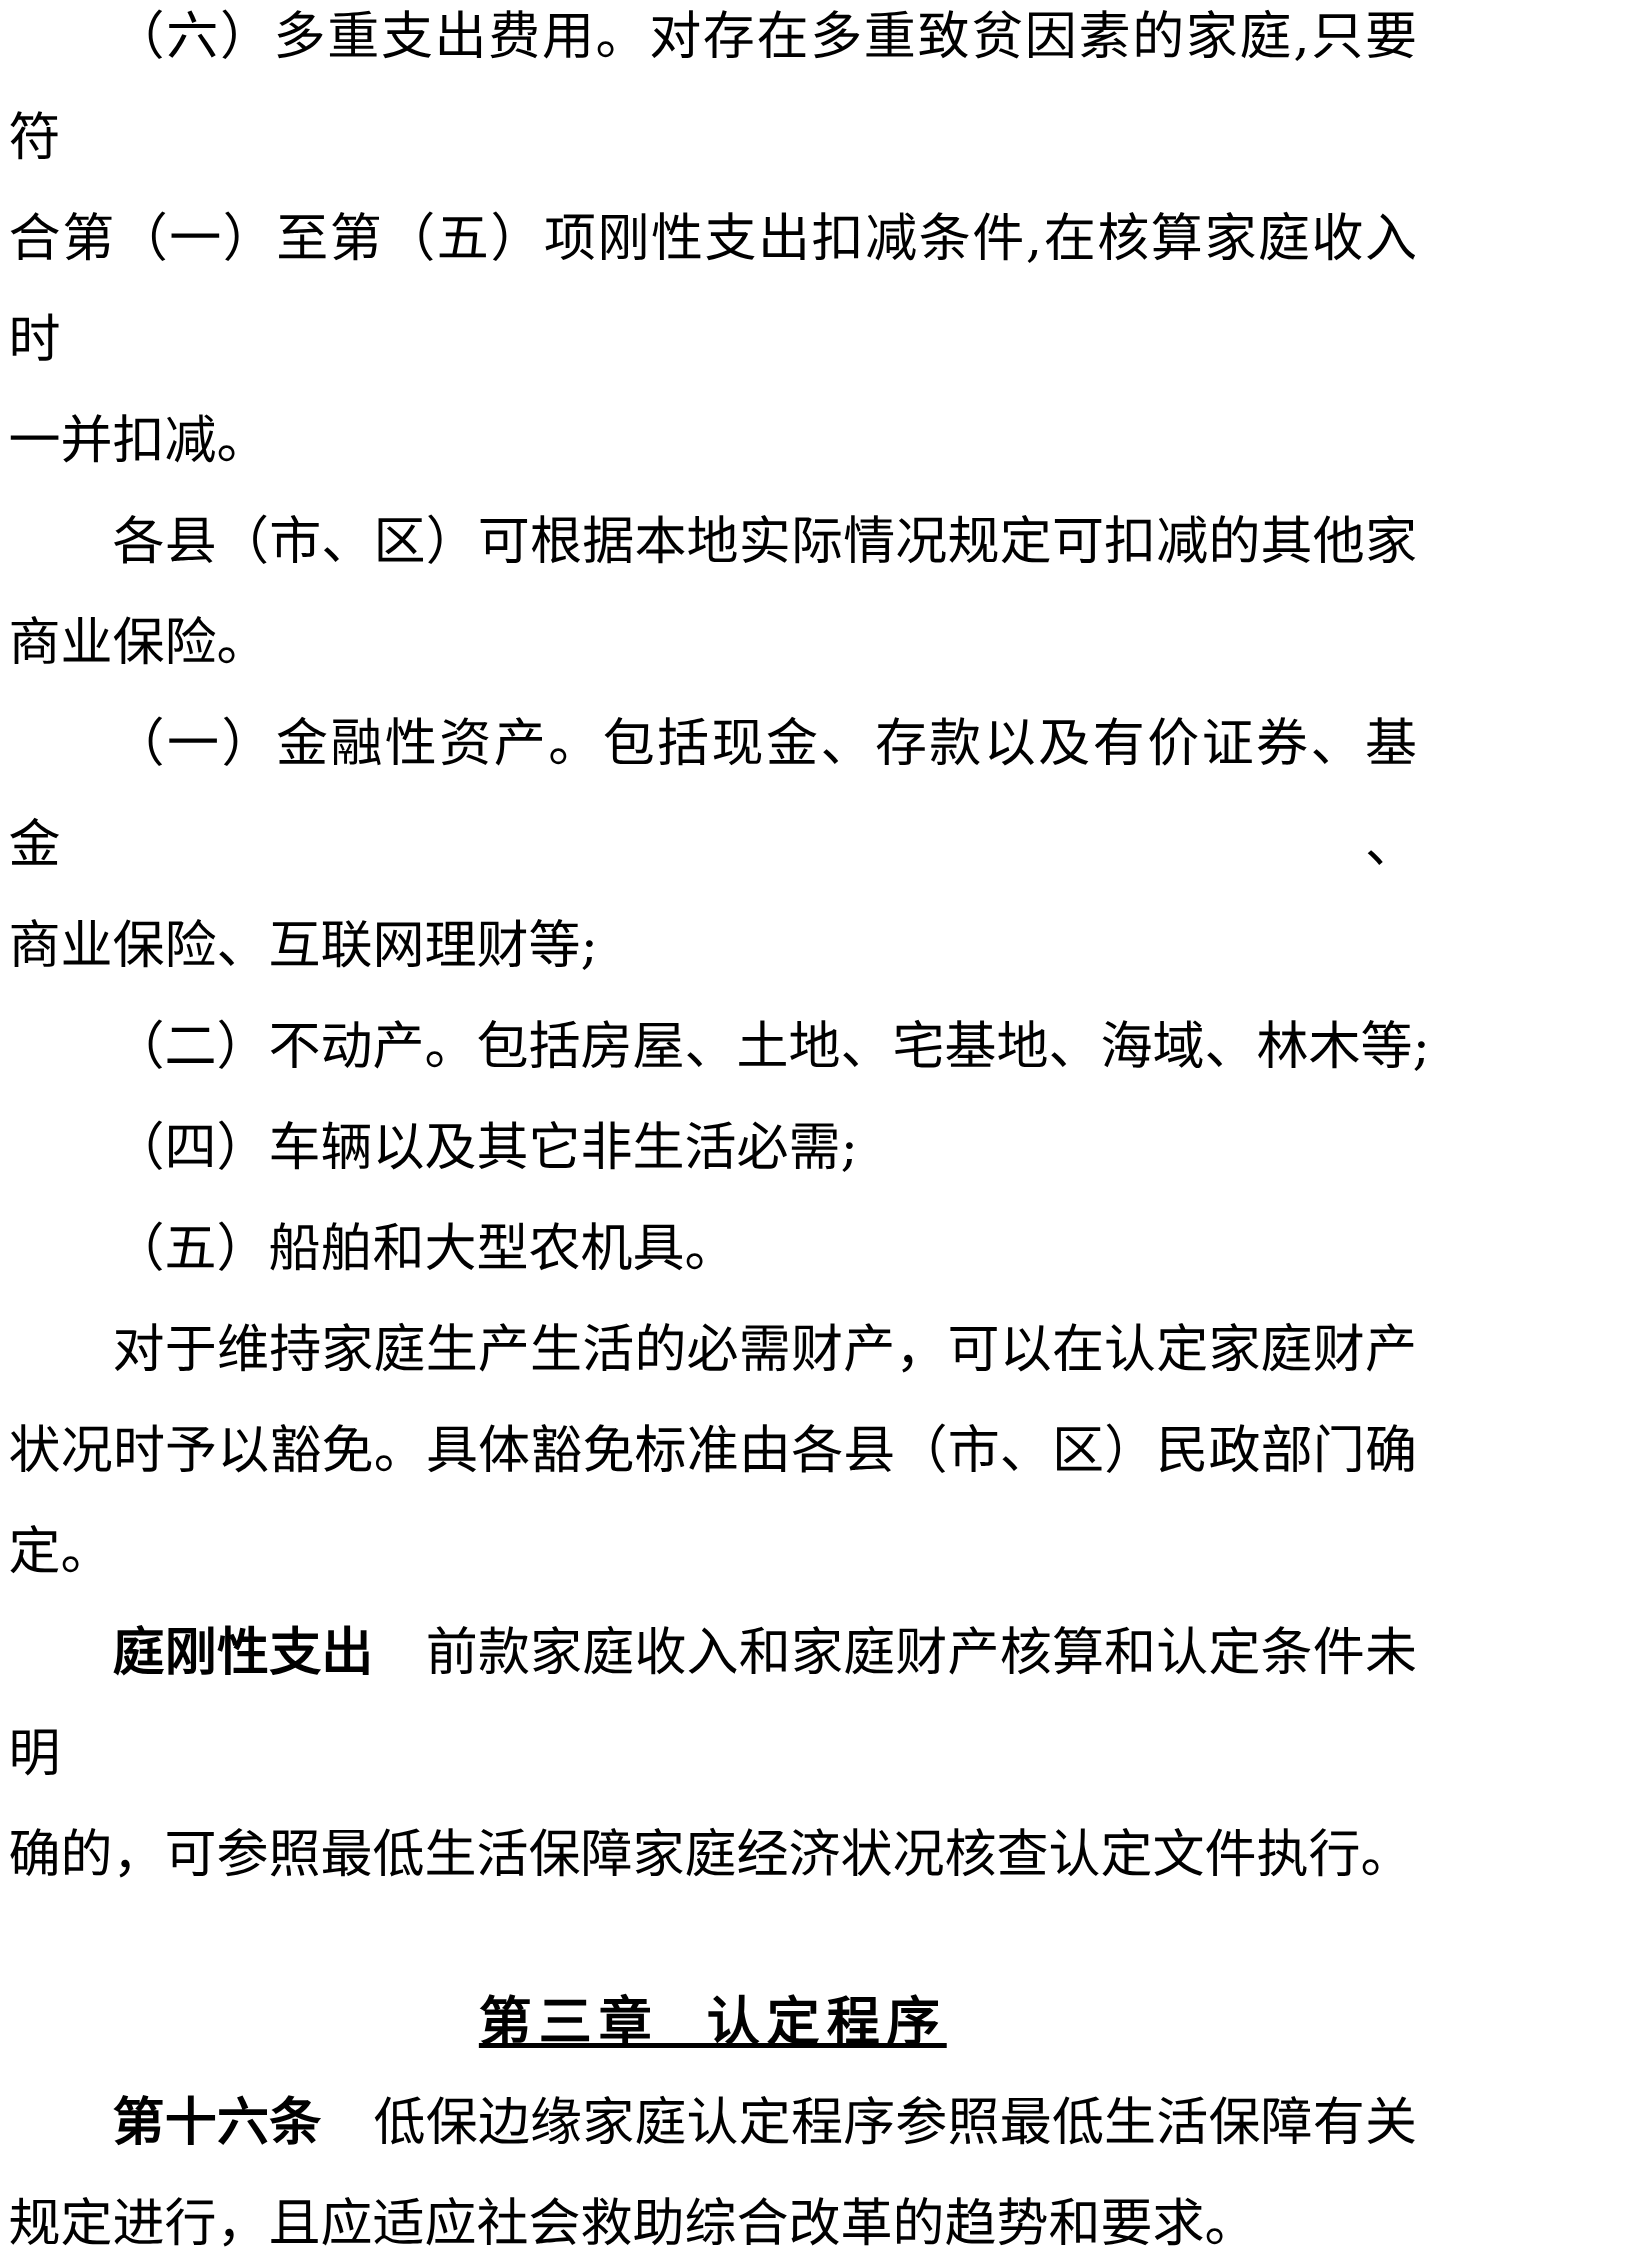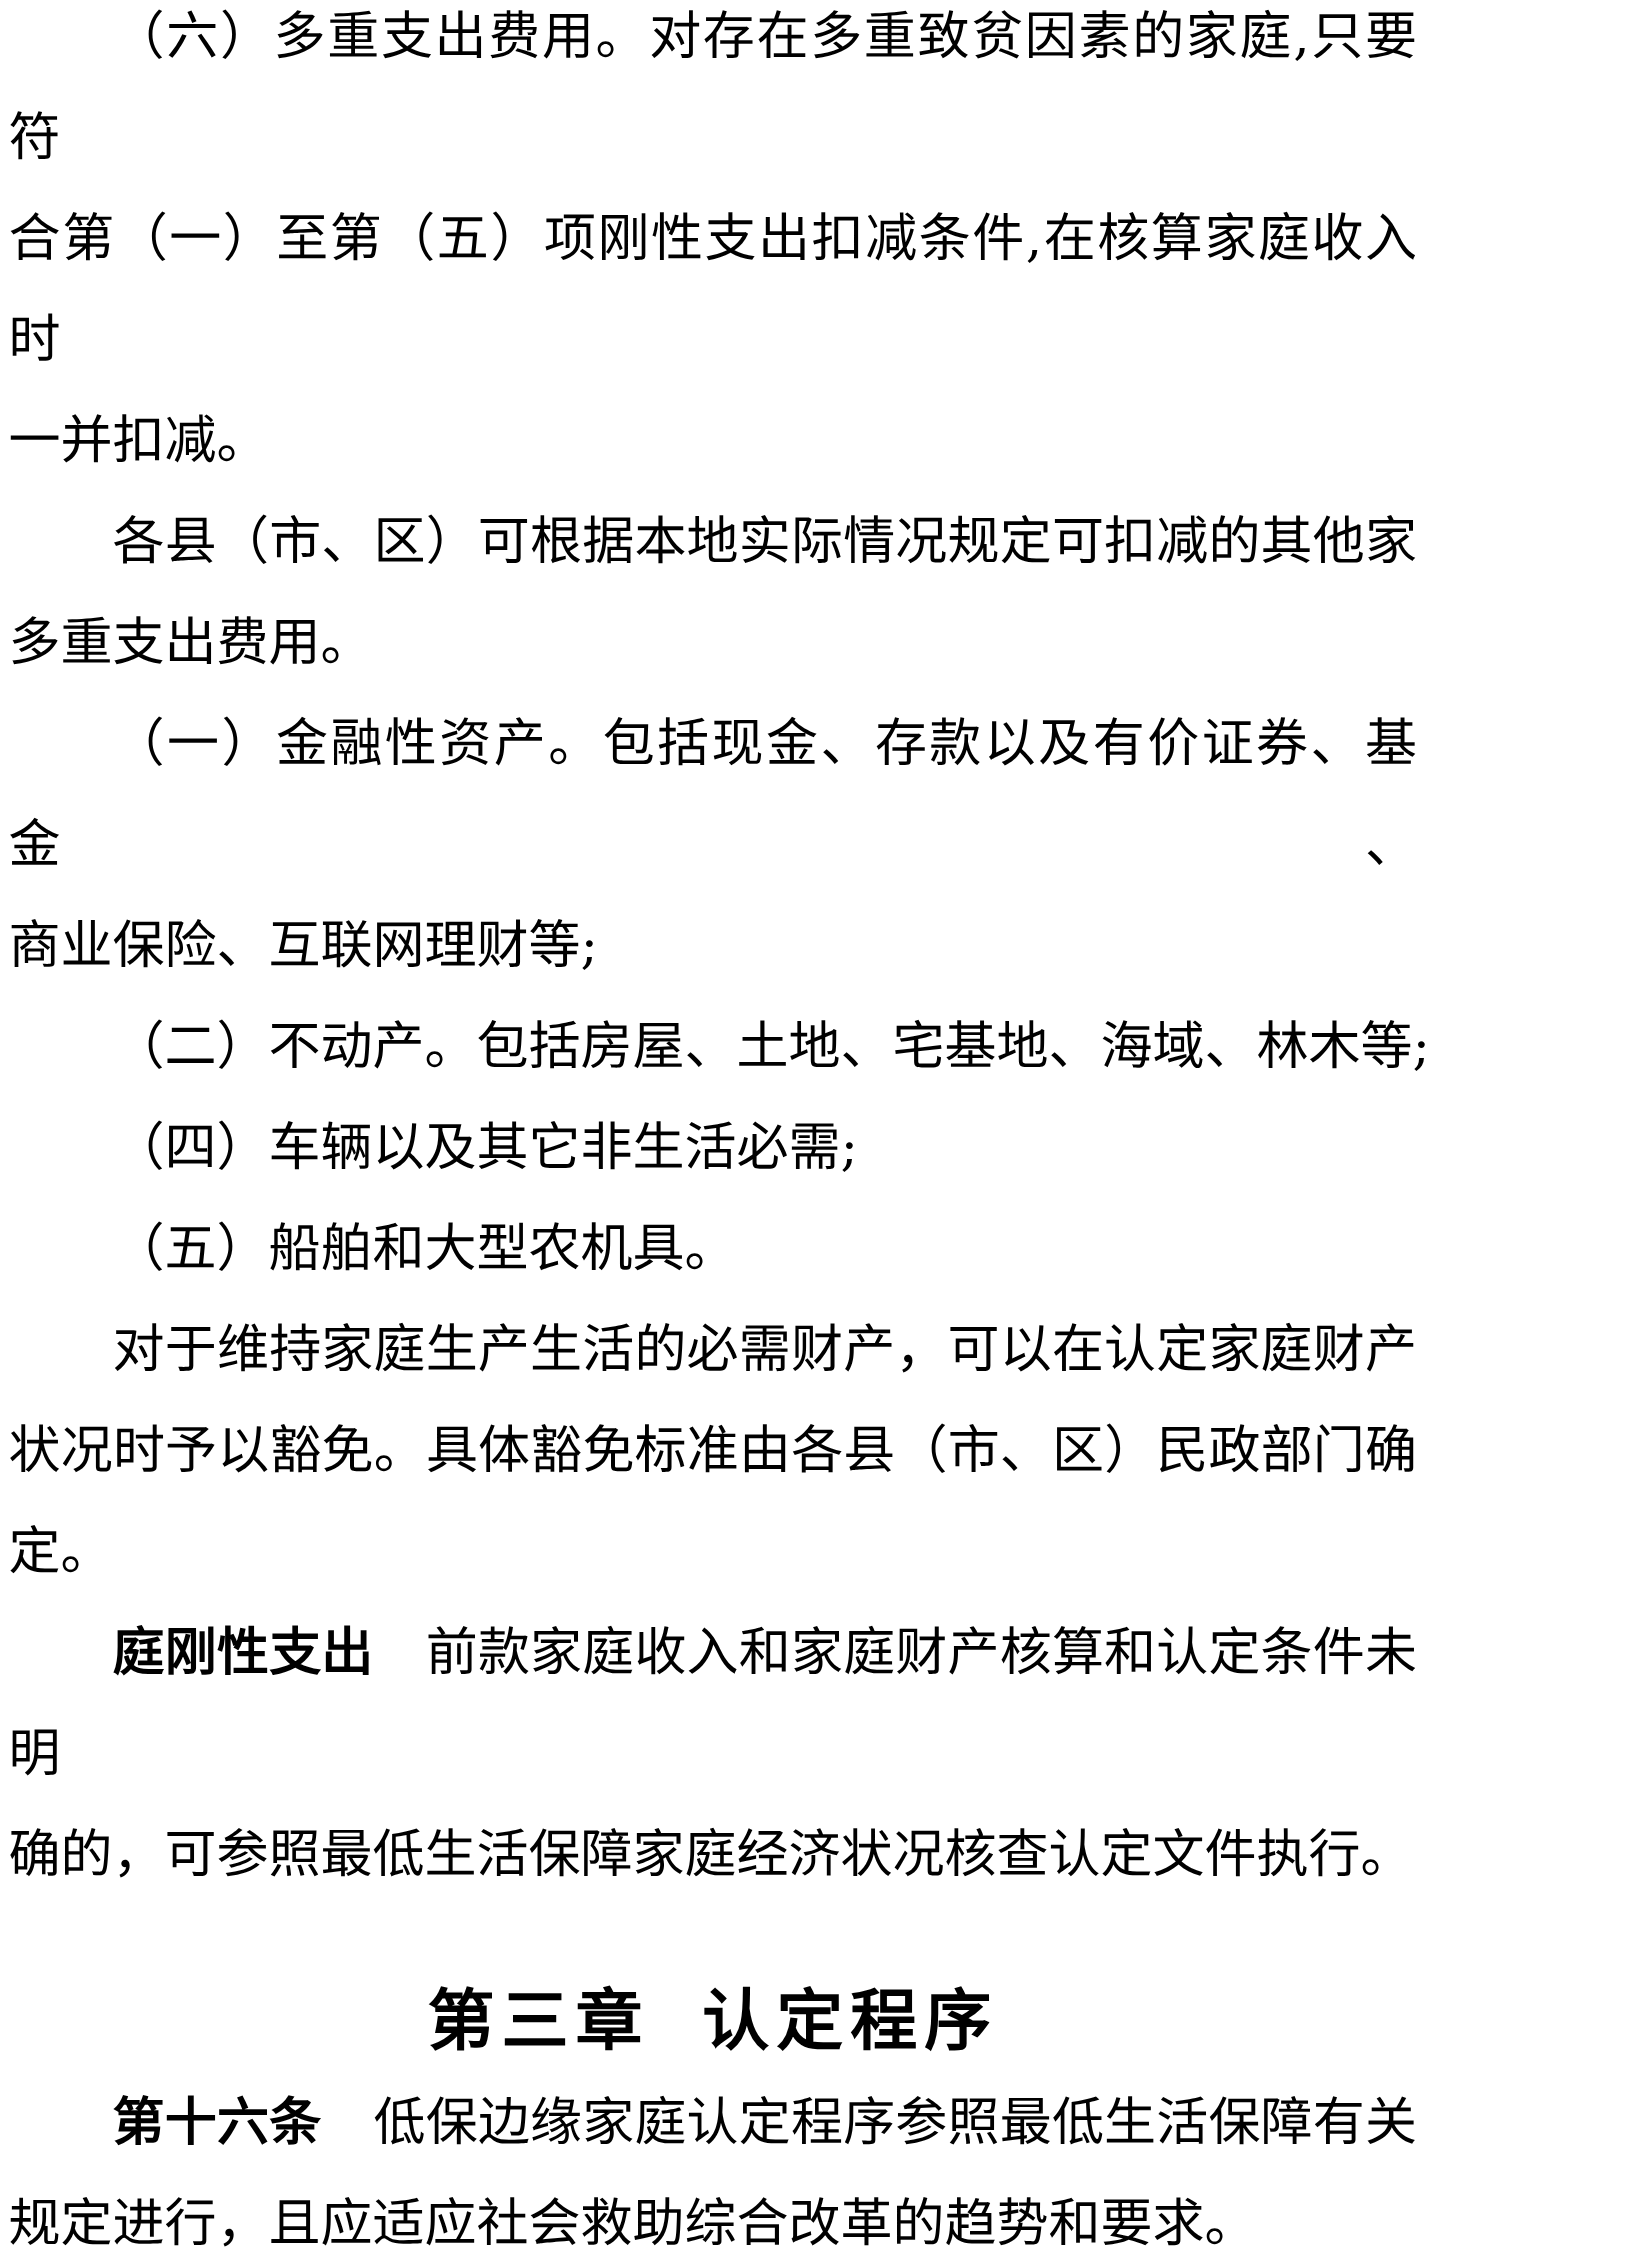--- a/index.html
+++ b/index.html
@@ -34,42 +34,43 @@
   .line.indent { text-indent: 2em; }
   .run { font-weight: normal; }
   .run.bold {
     font-weight: 700;
     font-family: "DejaVu Sans", sans-serif;
   }
   .heading { margin-top: 66px; }
   .heading .line {
     text-align: center;
     text-align-last: center;
-    font-size: 67px;
+    font-size: 53px;
     letter-spacing: 7px;
     word-spacing: 22.4px;
+    text-decoration: underline;
   }
   .heading .run {
     font-weight: 700;
     font-family: "DejaVu Sans", sans-serif;
   }
 </style>
 </head>
 <body>
 
 <div class="page">
   <div class="doc">
       <div class="para">
         <div class="line full indent"><span class="run">（六）多重支出费用。对存在多重致贫因素的家庭,只要符</span></div>
         <div class="line full"><span class="run">合第（一）至第（五）项刚性支出扣减条件,在核算家庭收入时</span></div>
         <div class="line"><span class="run">一并扣减。</span></div>
       </div>
       <div class="para">
         <div class="line full indent"><span class="run">各县（市、区）可根据本地实际情况规定可扣减的其他家</span></div>
-        <div class="line"><span class="run">多重支出费用。</span></div>
+        <div class="line"><span class="run">商业保险。</span></div>
       </div>
       <div class="para">
         <div class="line full indent"><span class="run">（一）金融性资产。包括现金、存款以及有价证券、基金、</span></div>
         <div class="line"><span class="run">商业保险、互联网理财等;</span></div>
       </div>
       <div class="para">
         <div class="line indent"><span class="run">（二）不动产。包括房屋、土地、宅基地、海域、林木等;</span></div>
       </div>
       <div class="para">
         <div class="line indent"><span class="run">（四）车辆以及其它非生活必需;</span></div>

